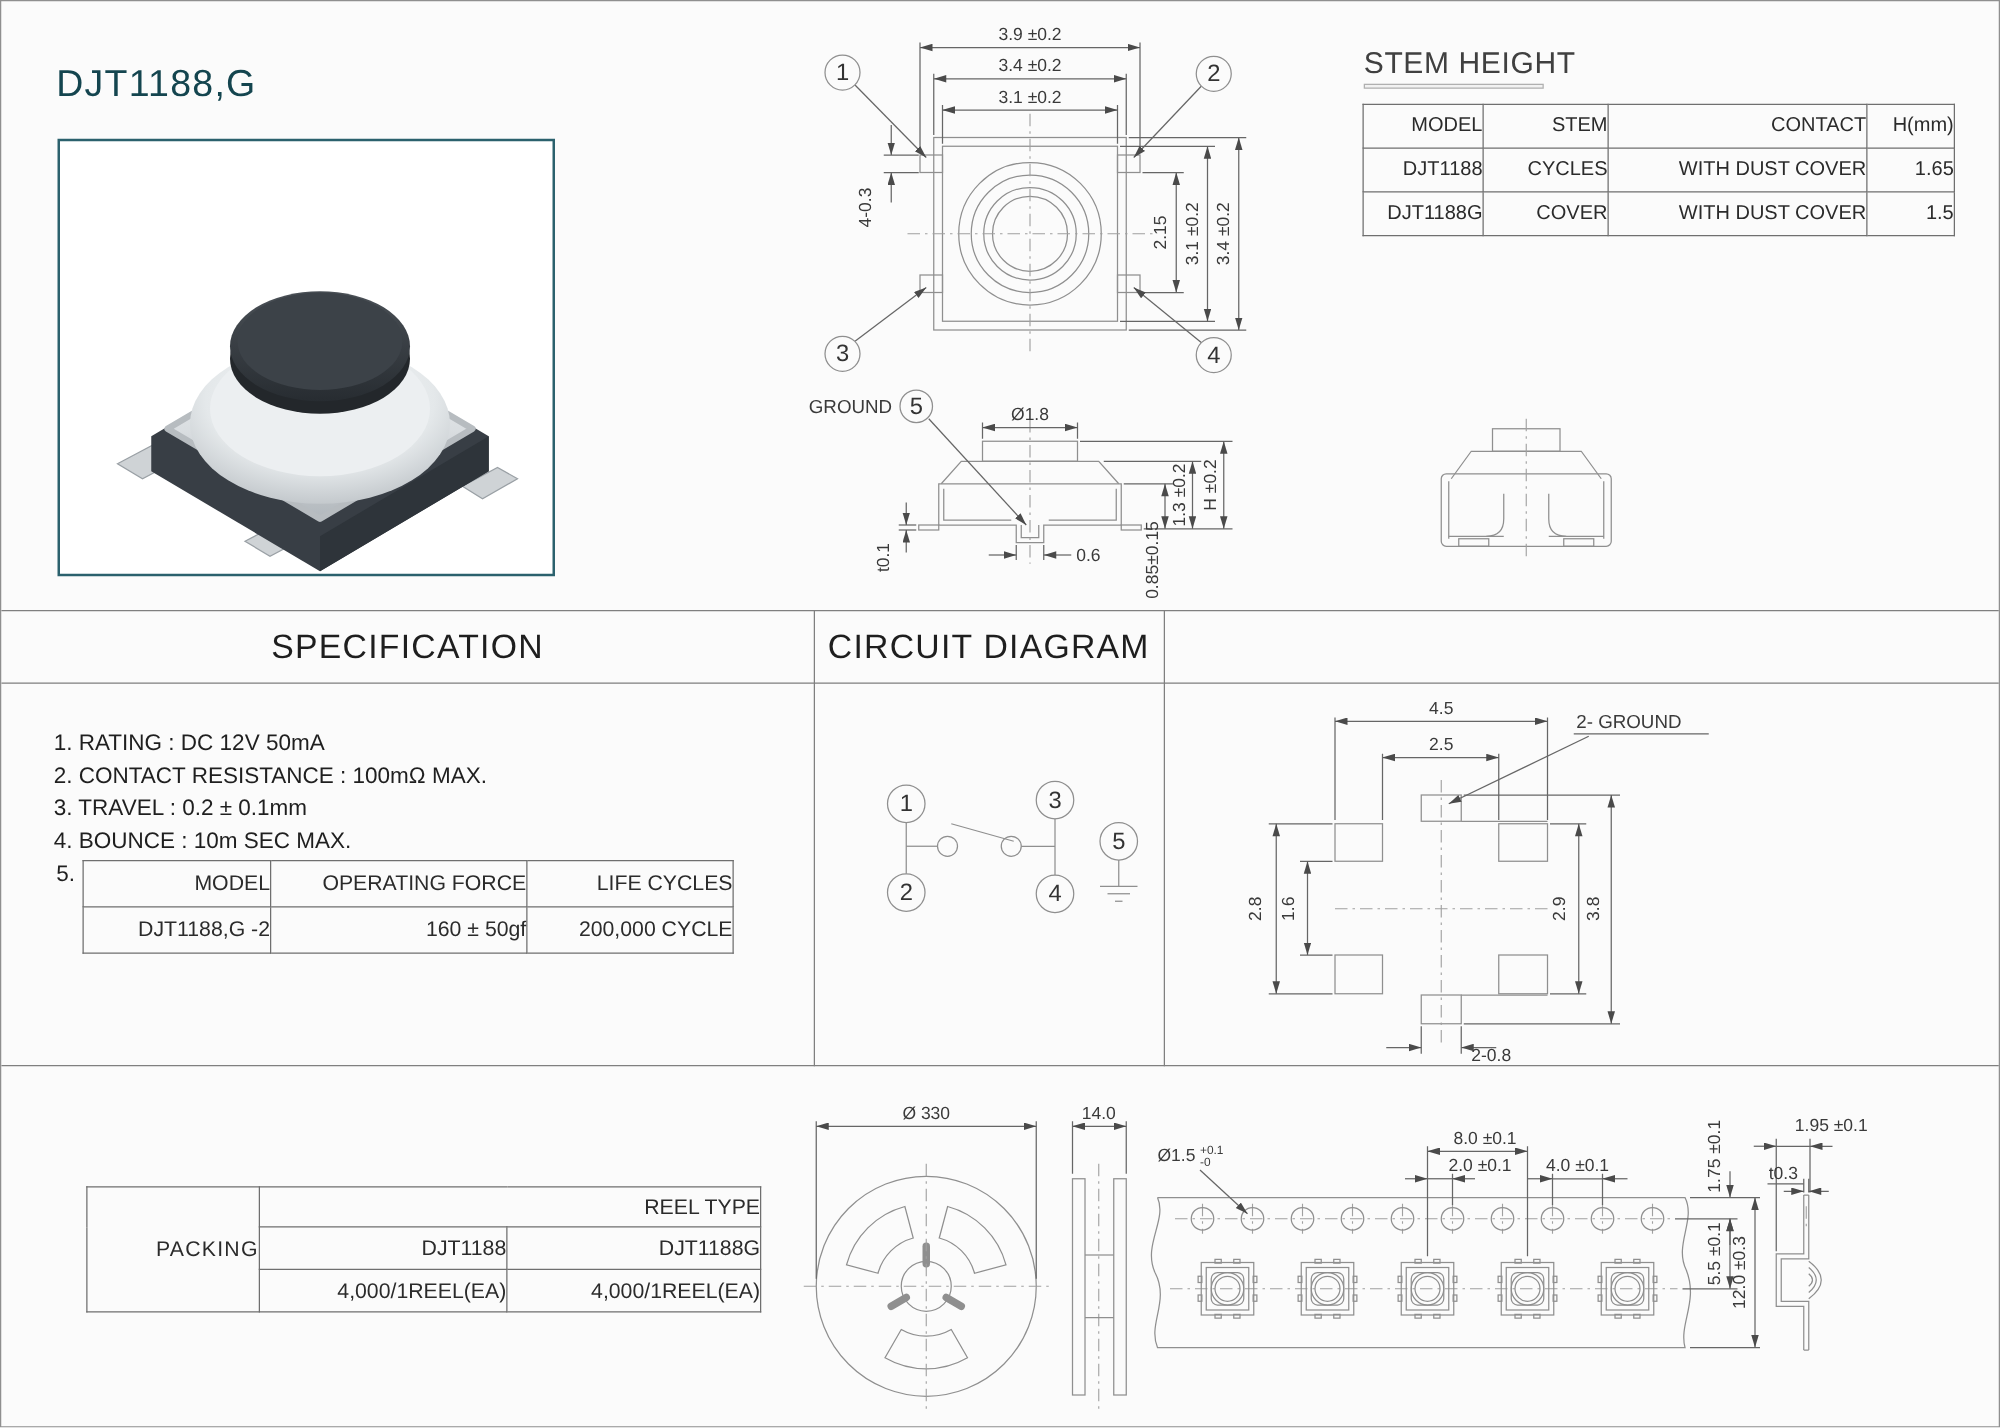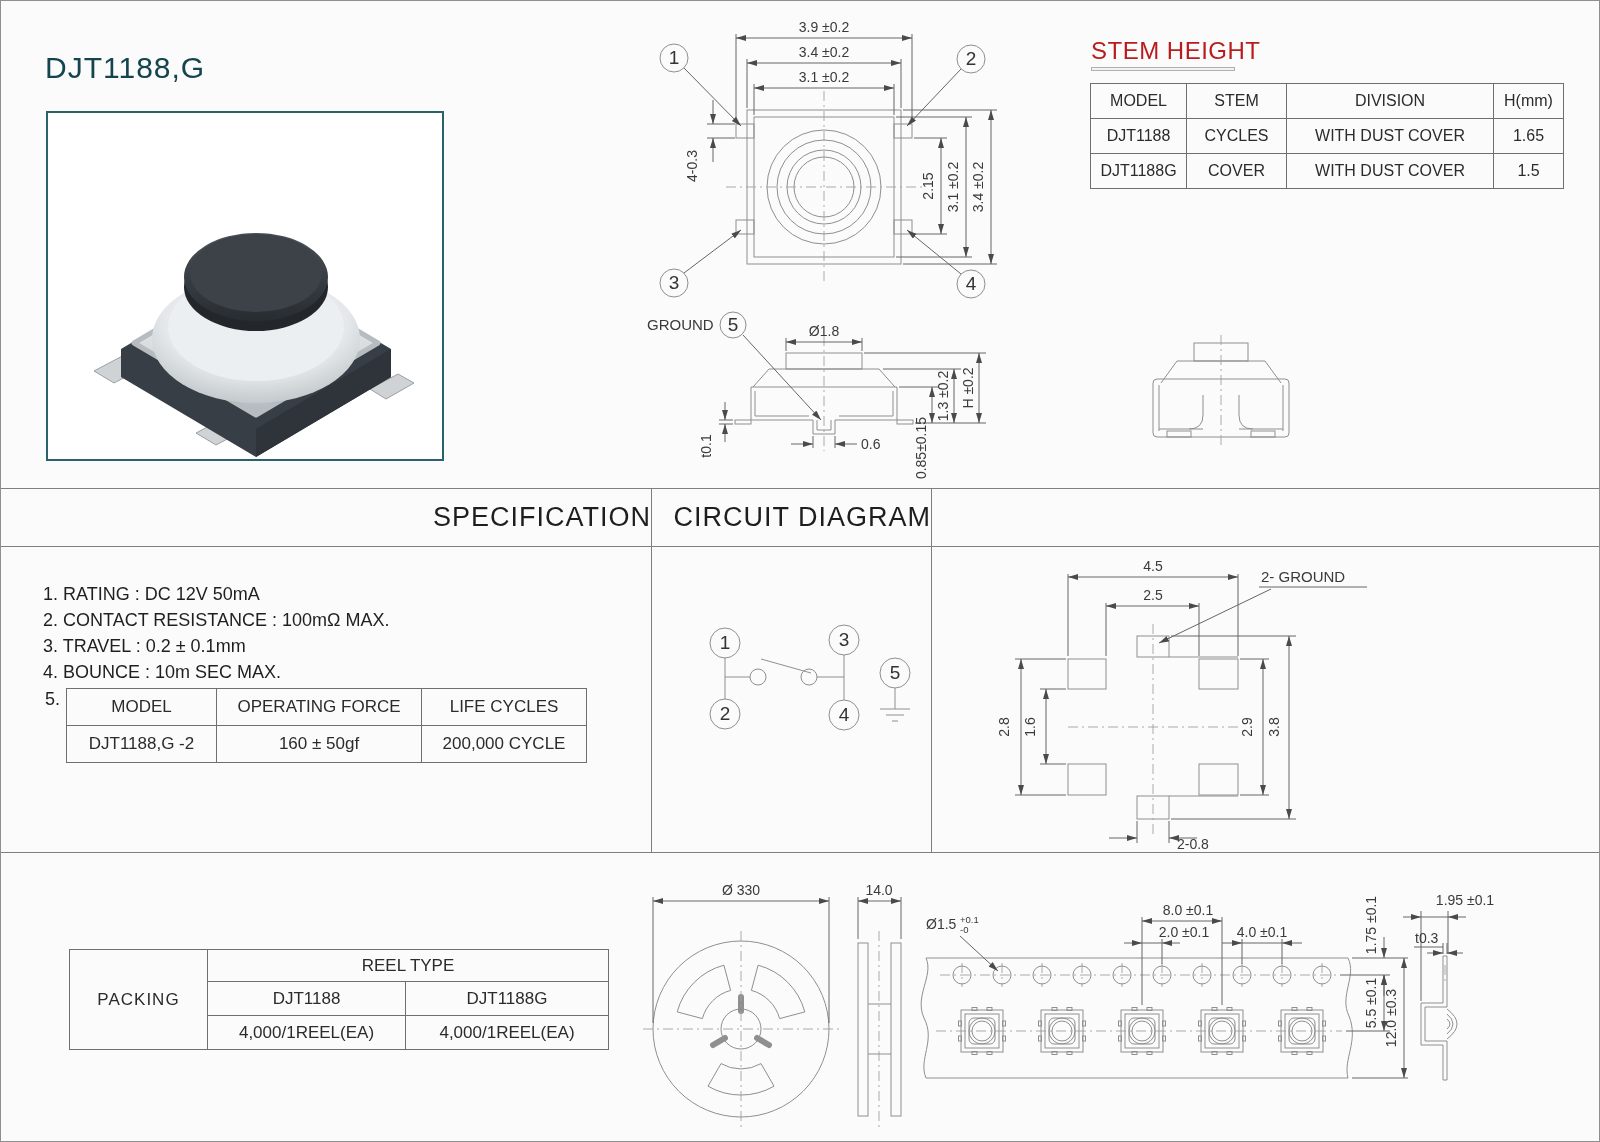--- a/index.html
+++ b/index.html
@@ -11,34 +11,34 @@
   
   .ln{stroke:#8f8f8f;fill:none;stroke-width:1;}
   .dim{stroke:#666;fill:none;stroke-width:1;}
   .cl{stroke:#a0a0a0;fill:none;stroke-width:0.9;stroke-dasharray:10 4 2 4;}
   text{fill:#3a3a3a;font-family:"Liberation Sans",sans-serif;}
   .tx{font-size:14px;}
   .txs{font-size:9.5px;}
   .pin{font-size:19px;text-anchor:middle;fill:#333;}
   
   .mid{position:absolute;left:0;top:487px;width:1600px;height:365px;border-top:1px solid #7f7f7f;border-bottom:1px solid #7f7f7f;box-sizing:border-box;}
-  .mid-head{position:absolute;top:487px;height:58px;line-height:58px;text-align:right;font-size:27px;letter-spacing:1px;color:#1e1e1e;}
+  .mid-head{position:absolute;top:487px;height:58px;line-height:58px;text-align:center;font-size:27px;letter-spacing:1px;color:#1e1e1e;}
   .vline{position:absolute;top:487px;height:365px;width:0;border-left:1px solid #7f7f7f;}
   .hline{position:absolute;left:0;top:545px;width:1600px;height:0;border-top:1px solid #7f7f7f;}
   
   table{border-collapse:collapse;table-layout:fixed;background:transparent;}
-  td{border:1px solid #6f6f6f;text-align:center;vertical-align:middle;font-weight:normal;color:#2b2b2b;padding:0;}
+  td{border:1px solid #6f6f6f;text-align:right;vertical-align:middle;font-weight:normal;color:#2b2b2b;padding:0;}
   .spec-table{position:absolute;left:65px;top:687px;}
   .spec-table td{font-size:17px;height:36px;}
   .stem-table{position:absolute;left:1089px;top:82px;}
   .stem-table td{font-size:16px;height:34px;}
   .pack-table{position:absolute;left:68px;top:948px;}
   .pack-table td{font-size:17px;}
   .pack-label{font-size:26px;letter-spacing:1px;}
-  .stem-heading{position:absolute;left:1090px;top:36px;font-size:24px;letter-spacing:0.5px;color:#b91c1c;}
+  .stem-heading{position:absolute;left:1090px;top:36px;font-size:24px;letter-spacing:0.5px;color:#404040;}
   .stem-underline{position:absolute;left:1090px;top:66px;width:144px;height:4px;border:1px solid #b0b0b0;background:#f2f2f2;box-sizing:border-box;}
   .spec-list{position:absolute;left:42px;top:580px;font-size:18px;color:#1f1f1f;}
   .spec-list div{height:26px;line-height:26px;}
   .spec-item5{position:absolute;left:44px;top:688px;font-size:18px;color:#1f1f1f;}
 </style>
 </head>
 <body>
 
 <div class="page">
 
@@ -229,21 +229,21 @@
     <colgroup>
         <col style="width:96px">
         <col style="width:100px">
         <col style="width:207px">
         <col style="width:70px">
       </colgroup>
     <tbody>
         <tr>
       <td>MODEL</td>
       <td>STEM</td>
-      <td>DIVISION</td>
+      <td>CONTACT</td>
       <td>H(mm)</td>
     </tr>
     <tr>
       <td>DJT1188</td>
       <td>CYCLES</td>
       <td>WITH DUST COVER</td>
       <td>1.65</td>
     </tr>
     <tr>
       <td>DJT1188G</td>

